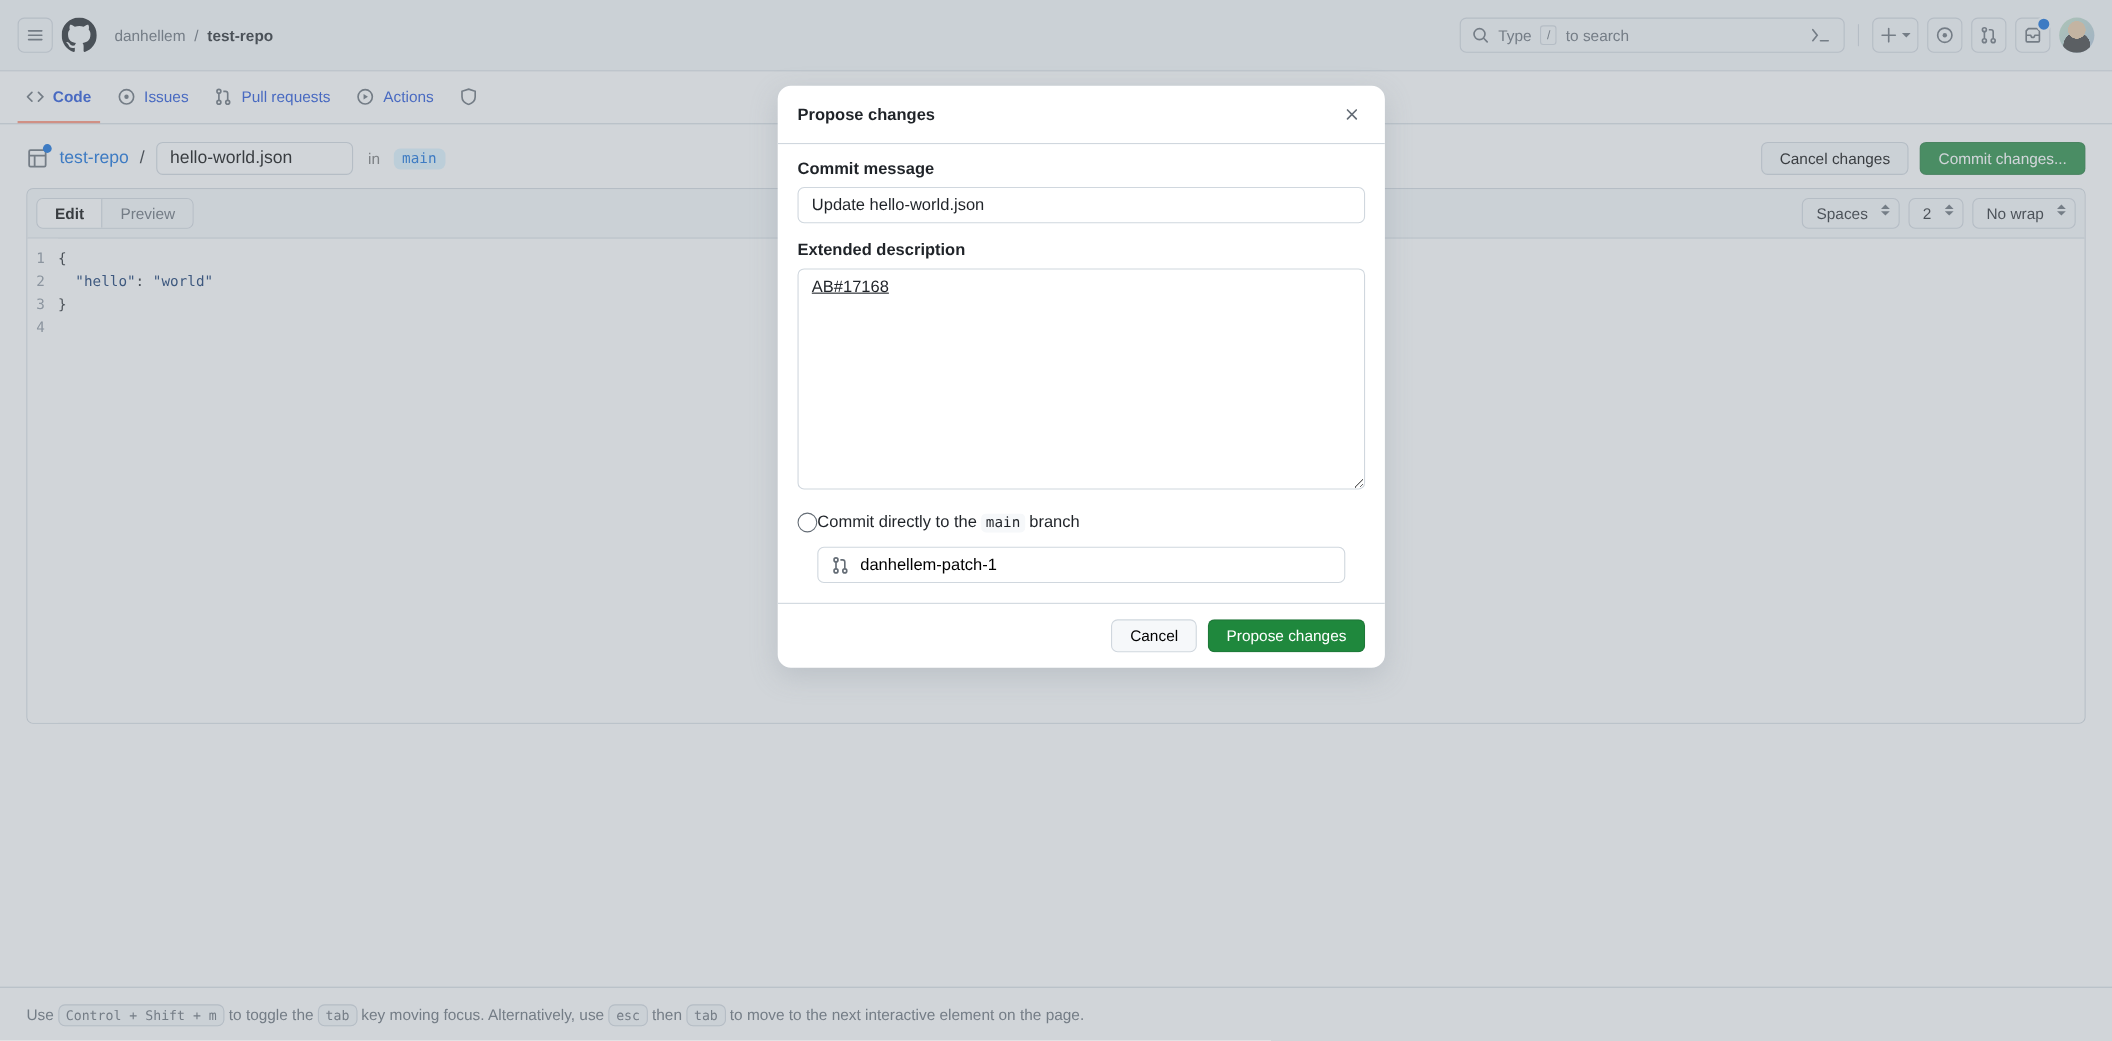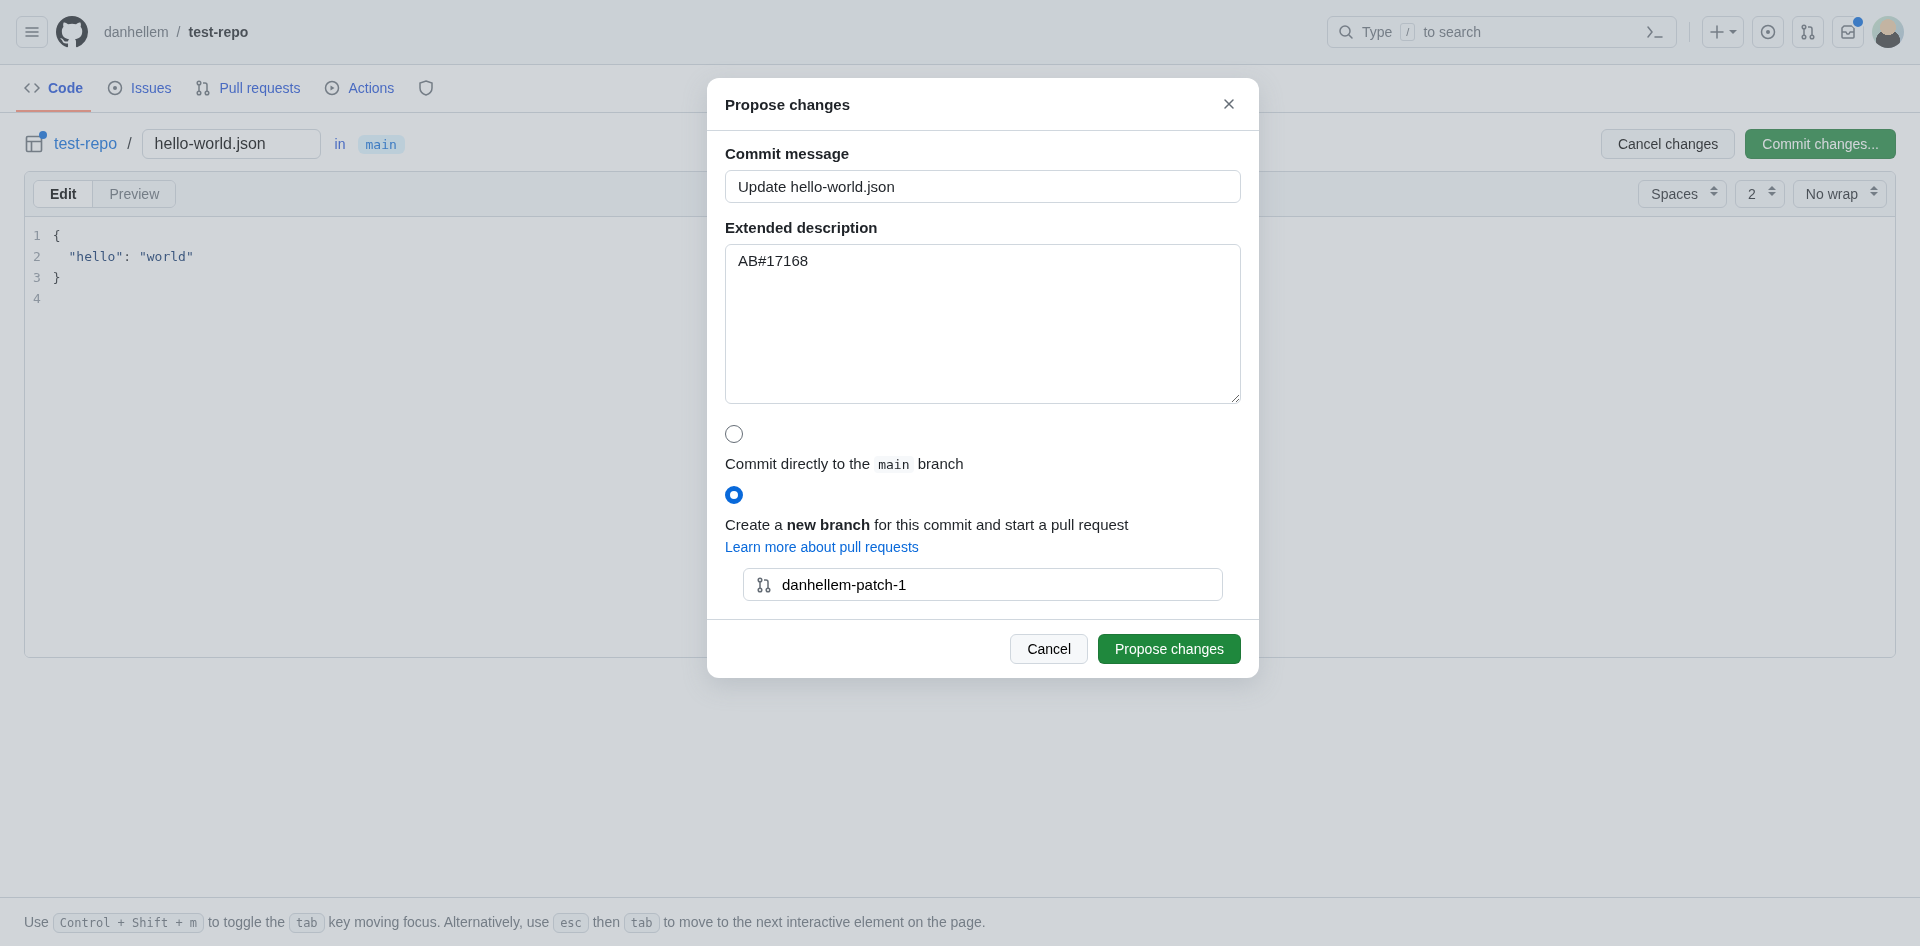--- a/index.html
+++ b/index.html
@@ -117,21 +117,21 @@
     display: flex; align-items: center; gap: 10px;
     padding: 16px 24px 12px 24px;
   }
   .repo-link { color: #0969da; font-size: 16px; }
   .file-sep { color: #1f2328; font-size:16px;}
   .filename-input {
     border: 1px solid #d0d7de; border-radius: 6px;
     padding: 5px 12px; width: 179px; font-size: 16px;
     font-family: inherit;
   }
-  .in-text { color: #1d4ed8; margin-left:4px; margin-right:2px;}
+  .in-text { color: #737373; margin-left:4px; margin-right:2px;}
   .branch-chip {
     background: #ddf4ff; color: #0969da;
     border-radius: 6px; padding: 2px 8px; font-family: ui-monospace,monospace; font-size: 13px;
   }
   .filebar-spacer { flex:1; }
   .btn {
     border: 1px solid #d0d7de; border-radius: 6px;
     background: #f6f8fa; padding: 6px 16px;
     font-size: 14px; font-weight:500; cursor:pointer;
     font-family: inherit;
@@ -207,23 +207,23 @@
     padding: 14px 18px; border-bottom:1px solid #d0d7de;
   }
   .modal-header h2 { font-size:15px; font-weight:600; }
   .close-x { width:24px;height:24px; display:flex;align-items:center;justify-content:center; cursor:pointer; border-radius:6px; color:#656d76;}
   .modal-body { padding: 14px 18px 18px 18px; }
   .field-label { font-weight:600; font-size:15px; margin-bottom:8px; display:block; }
   .text-input, .textarea {
     width:100%; border:1px solid #d0d7de; border-radius:6px;
     padding:7px 12px; font-size:15px; font-family:inherit; color:#1f2328;
   }
-  .textarea { height:160px; resize:vertical; }
+  .textarea { height:201px; resize:vertical;text-decoration:underline; }
   .mb16{margin-bottom:16px;}
-  .radio-row { display:flex; align-items:flex-start; gap:10px; margin-bottom:8px; cursor:pointer;flex-direction:column;}
+  .radio-row { display:flex; align-items:flex-start; margin-bottom:8px; cursor:pointer;}
   .radio {
     width:18px;height:18px;border:1px solid #656d76;border-radius:50%;
     flex-shrink:0; margin-top:2px; position:relative;
   }
   .radio.checked { border:5px solid #0969da; }
   .radio-label { font-size:15px; line-height:22px;}
   .mono-inline{ font-family:ui-monospace,monospace; background:#f6f8fa; padding:1px 4px; border-radius:4px; font-size:13px;}
   .link { color:#0969da; font-size:14px; text-decoration:none; cursor:pointer;}
   .branch-input-wrap {
     margin-top:10px; margin-left:18px;
@@ -407,27 +407,20 @@
       <div class="mb16">
         <label class="field-label">Extended description</label>
         <textarea class="textarea" style="">AB#17168</textarea>
       </div>
       <div class="radio-row">
         <div class="radio"></div>
         <div class="radio-label">
           <span>Commit directly to the </span><span class="mono-inline">main</span><span> branch</span>
         </div>
       </div>
-      <div class="radio-row">
-        <div class="radio checked"></div>
-        <div class="radio-label">
-          <span>Create a </span><strong>new branch</strong><span> for this commit and start a pull request</span><br>
-          <a class="link">Learn more about pull requests</a>
-        </div>
-      </div>
       <div class="branch-input-wrap">
         <svg width="16" height="16" viewBox="0 0 16 16" fill="none" stroke="#656d76" stroke-width="1.5">
             <circle cx="4" cy="3" r="1.8"></circle>
             <circle cx="4" cy="13" r="1.8"></circle>
             <circle cx="12" cy="13" r="1.8"></circle>
             <path d="M4 5v6M8 3h2a2 2 0 012 2v6"></path>
           </svg>
         <input value="danhellem-patch-1" style="">
       </div>
     </div>

